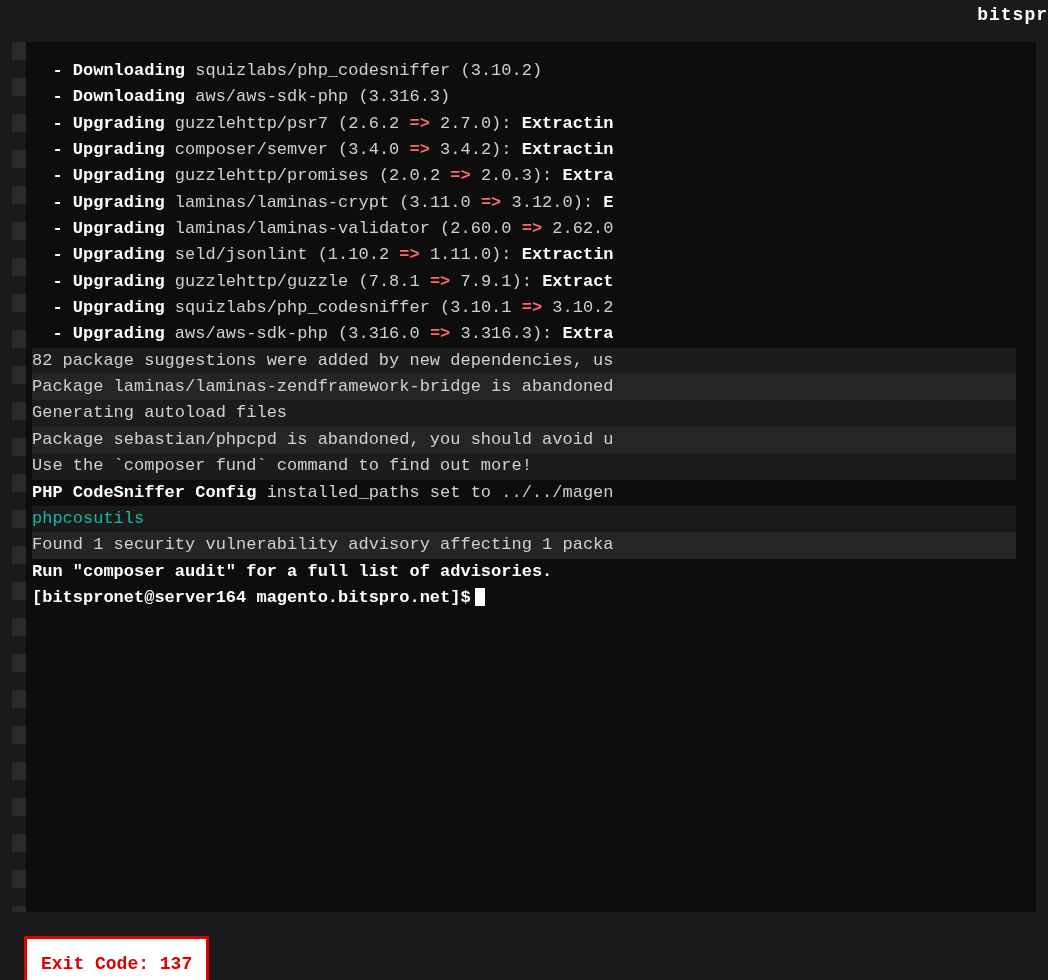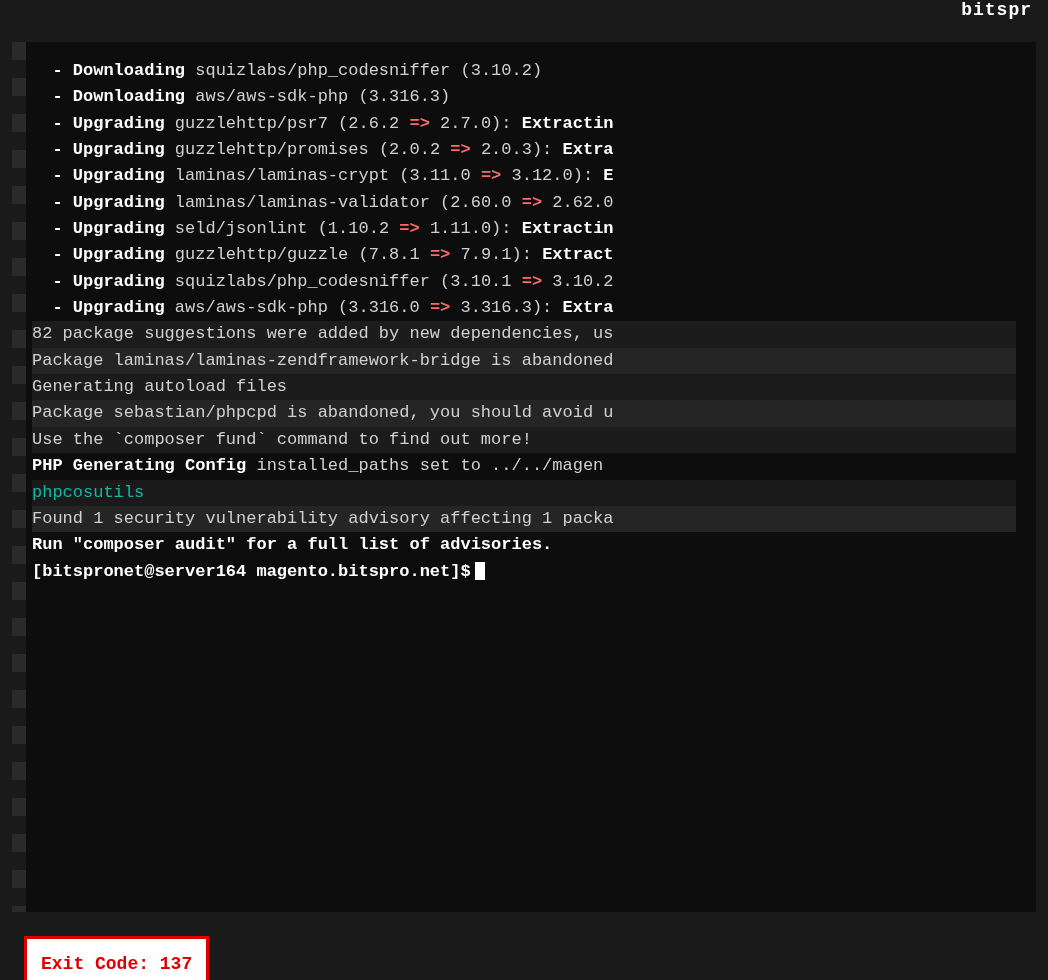--- a/index.html
+++ b/index.html
@@ -13,23 +13,22 @@
       height: 980px;
       background: #1a1a1a;
       font-family: 'Courier New', Courier, monospace;
       overflow: hidden;
     }
 
     .header-bar {
       background: #1a1a1a;
       height: 30px;
       display: flex;
-      align-items: flex-start;
+      align-items: center;
       justify-content: flex-end;
-      padding-right: 16px;
     }
 
     .header-title {
       color: #ffffff;
       font-size: 18px;
       font-weight: bold;
       letter-spacing: 1px;
     }
 
     .terminal-container {
@@ -137,20 +136,23 @@
   <div class="terminal-line">
     <span class="dash">&nbsp; - </span><span class="keyword-bold">Downloading</span><span class="text-normal"> squizlabs/php_codesniffer (3.10.2)</span>
   </div>
   <div class="terminal-line">
     <span class="dash">&nbsp; - </span><span class="keyword-bold">Downloading</span><span class="text-normal"> aws/aws-sdk-php (3.316.3)</span>
   </div>
   <div class="terminal-line">
     <span class="dash">&nbsp; - </span><span class="keyword-bold">Upgrading</span><span class="text-normal"> guzzlehttp/psr7 (2.6.2 </span><span class="text-arrow">=&gt;</span><span class="text-normal"> 2.7.0): </span><span class="keyword-bold">Extractin</span>
   </div>
   <div class="terminal-line">
+    <span class="dash">&nbsp; - </span><span class="keyword-bold">Upgrading</span><span class="text-normal"> composer/semver (3.4.0 </span><span class="text-arrow">=&gt;</span><span class="text-normal"> 3.4.2): </span><span class="keyword-bold">Extractin</span>
+  </div>
+  <div class="terminal-line">
     <span class="dash">&nbsp; - </span><span class="keyword-bold">Upgrading</span><span class="text-normal"> guzzlehttp/promises (2.0.2 </span><span class="text-arrow">=&gt;</span><span class="text-normal"> 2.0.3): </span><span class="keyword-bold">Extra</span>
   </div>
   <div class="terminal-line">
     <span class="dash">&nbsp; - </span><span class="keyword-bold">Upgrading</span><span class="text-normal"> laminas/laminas-crypt (3.11.0 </span><span class="text-arrow">=&gt;</span><span class="text-normal"> 3.12.0): </span><span class="keyword-bold">E</span>
   </div>
   <div class="terminal-line">
     <span class="dash">&nbsp; - </span><span class="keyword-bold">Upgrading</span><span class="text-normal"> laminas/laminas-validator (2.60.0 </span><span class="text-arrow">=&gt;</span><span class="text-normal"> 2.62.0</span>
   </div>
   <div class="terminal-line">
     <span class="dash">&nbsp; - </span><span class="keyword-bold">Upgrading</span><span class="text-normal"> seld/jsonlint (1.10.2 </span><span class="text-arrow">=&gt;</span><span class="text-normal"> 1.11.0): </span><span class="keyword-bold">Extractin</span>
@@ -173,21 +175,21 @@
   <div class="terminal-line terminal-line-grey">
     <span class="text-normal">Generating autoload files</span>
   </div>
   <div class="terminal-line terminal-line-warning">
     <span class="text-normal">Package sebastian/phpcpd is abandoned, you should avoid u</span>
   </div>
   <div class="terminal-line terminal-line-grey">
     <span class="text-normal">Use the `composer fund` command to find out more!</span>
   </div>
   <div class="terminal-line">
-    <span class="keyword-bold">PHP Generating Config</span><span class="text-normal"> installed_paths set to ../../magen</span>
+    <span class="keyword-bold">PHP CodeSniffer Config</span><span class="text-normal"> installed_paths set to ../../magen</span>
   </div>
   <div class="terminal-line terminal-line-green">
     <span style="color:#14b8a6;">phpcosutils</span>
   </div>
   <div class="terminal-line terminal-line-warning">
     <span class="text-normal">Found 1 security vulnerability advisory affecting 1 packa</span>
   </div>
   <div class="terminal-line">
     <span class="keyword-bold">Run "composer audit" for a full list of advisories.</span>
   </div>

